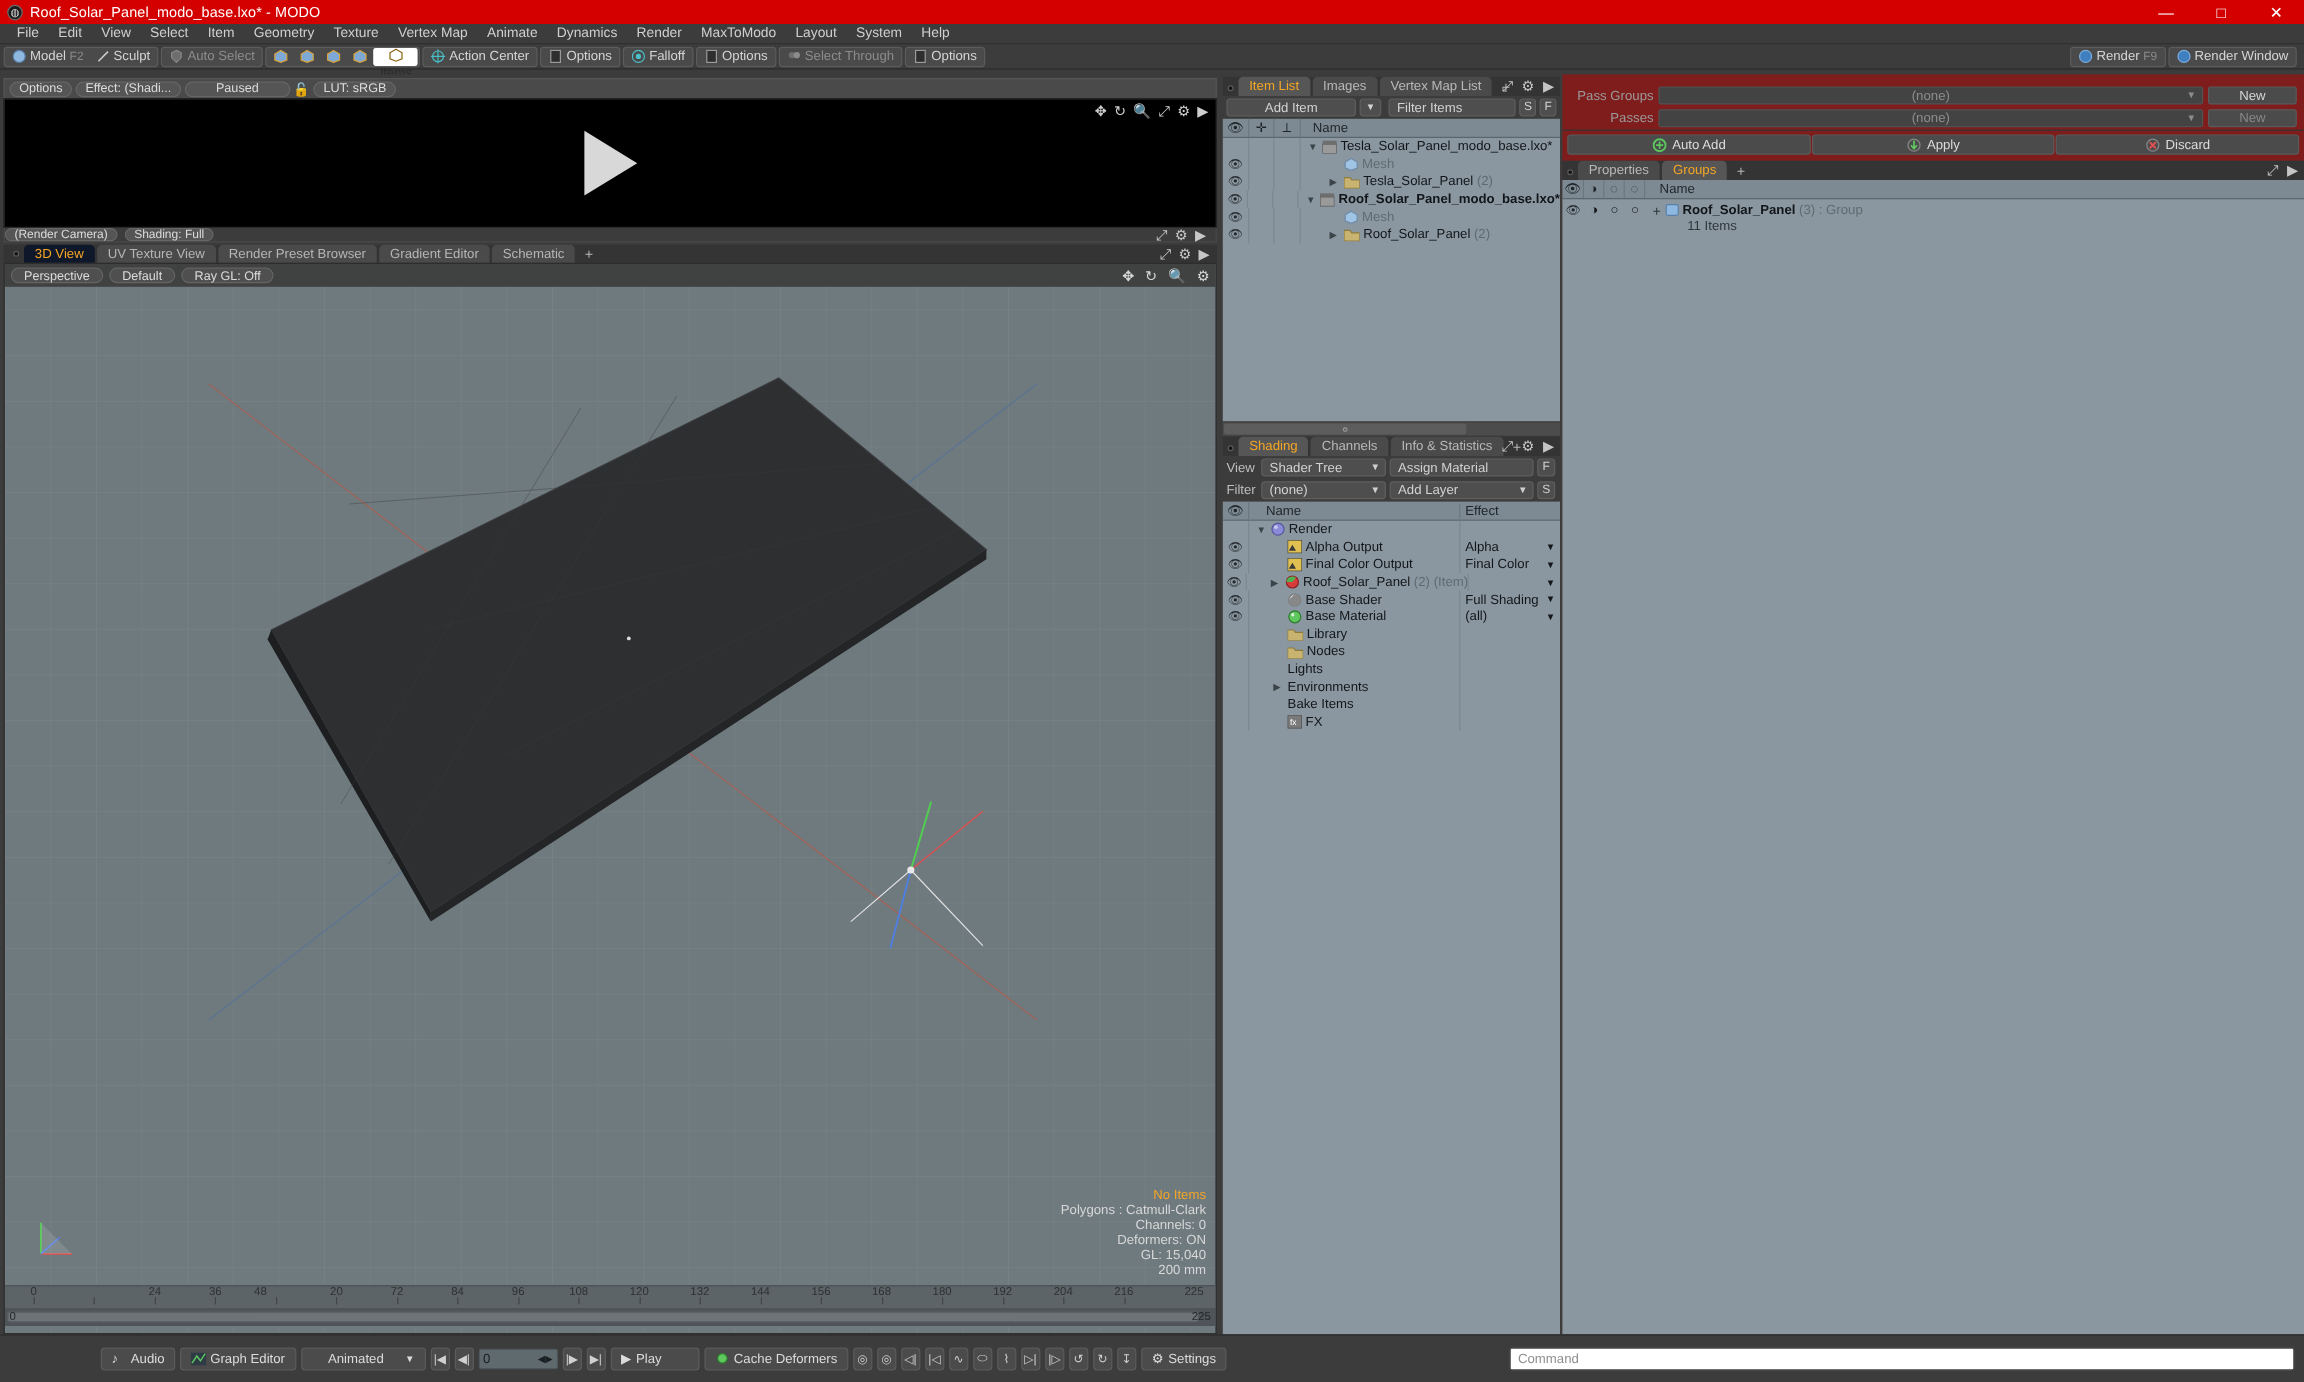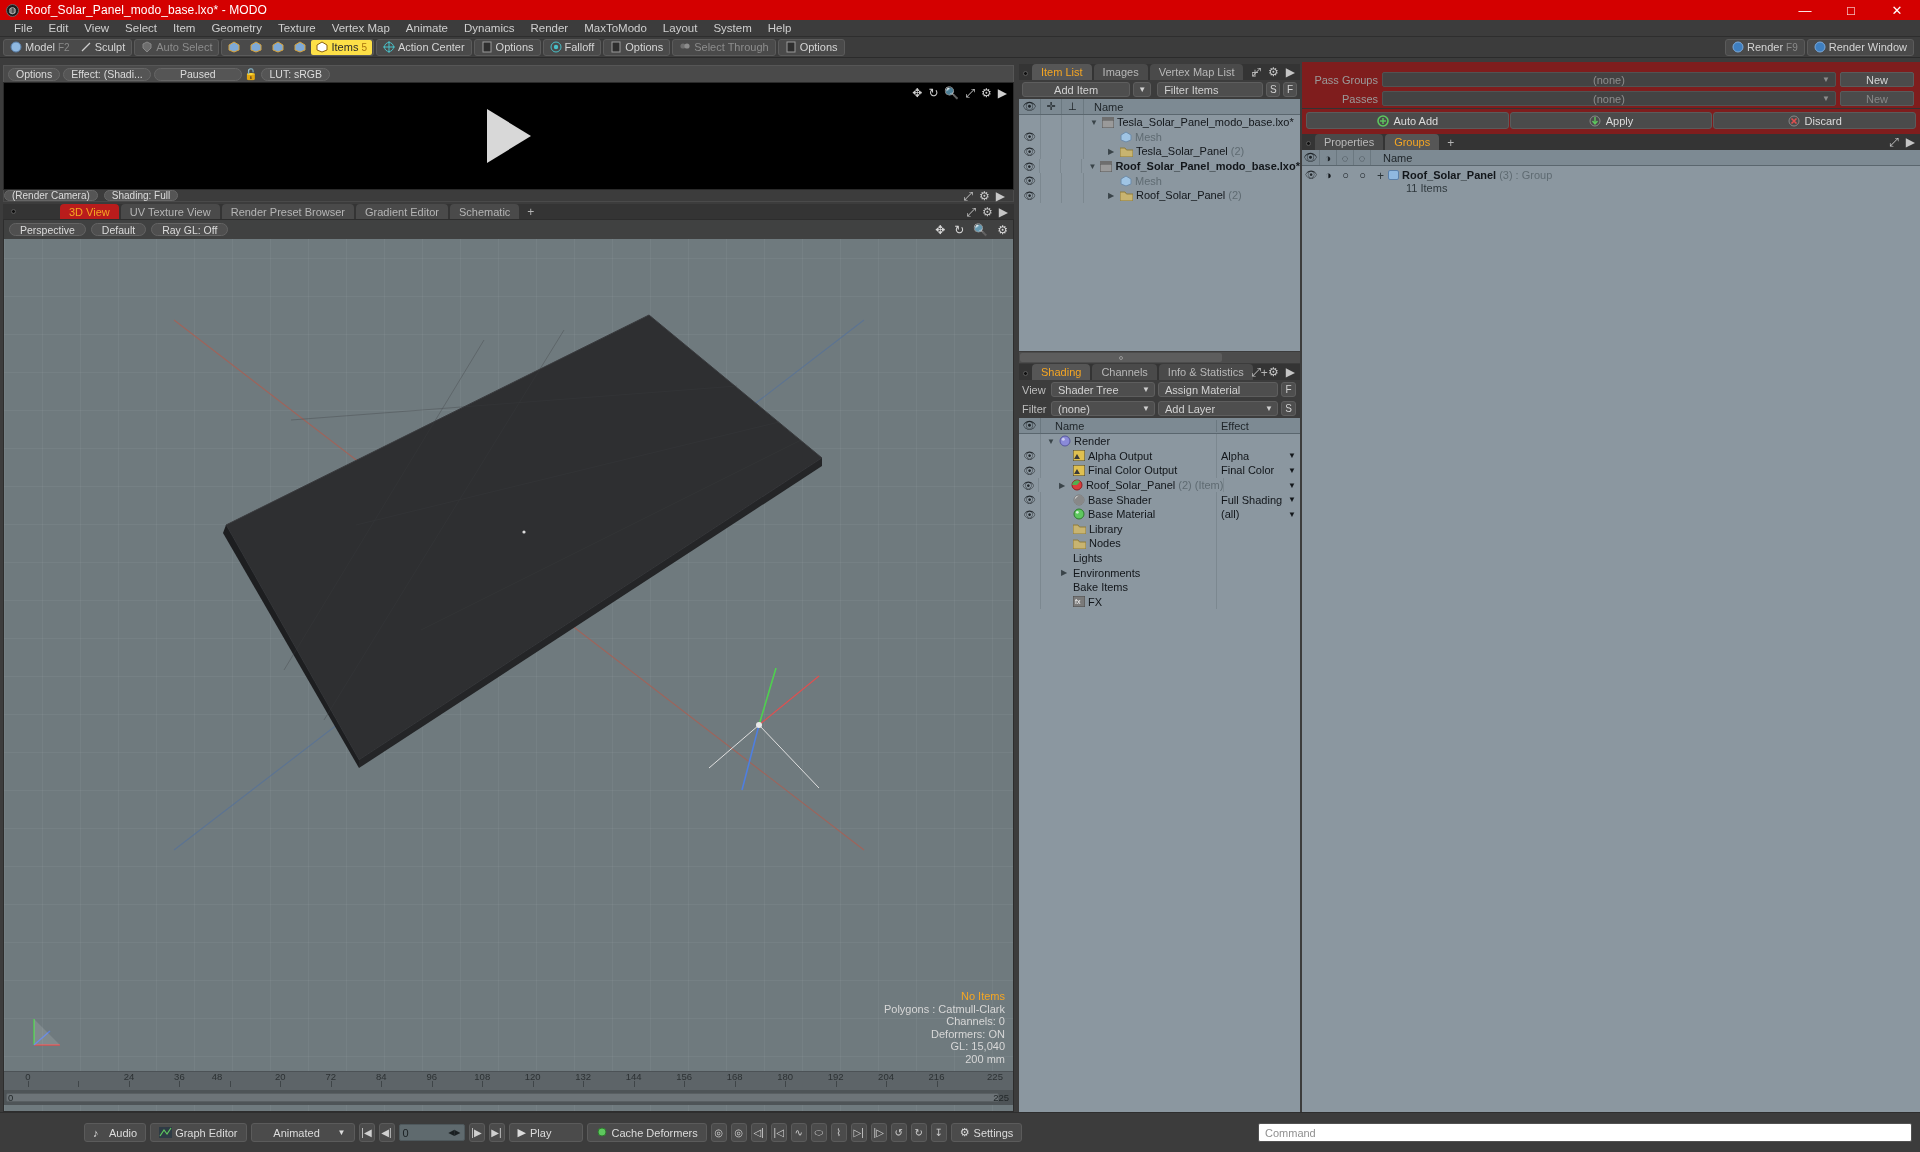--- a/index.html
+++ b/index.html
@@ -23,21 +23,21 @@
   #menubar{ height:17px; background:#3c3c3c; display:flex; align-items:center; padding-left:6px;
      border-bottom:1px solid #2e2e2e;}
   #menubar .mi{ padding:0 8px; font-size:11.5px; color:#cfcfcf; line-height:17px; height:17px; }
   
   #modebar{ height:21px; background:#3c3c3c; display:flex; align-items:center; gap:2px; padding:1px 3px;
      border-bottom:1px solid #2b2b2b;}
   .tgrp{ display:flex; align-items:center; background:#4a4a4a; border:1px solid #5b5b5b; border-radius:3px;
      height:17px; padding:0 1px; }
   .tbtn{ display:flex;align-items:center;gap:3px;height:15px;padding:0 5px;border-radius:2px;
      font-size:11px;color:#d5d5d5; white-space:nowrap;}
-  .tbtn.on{ background:#fde047; color:#2a2a2a; }
+  .tbtn.on{ background:#ffffff; color:#2a2a2a;flex-direction:column; }
   .tbtn.dim{ color:#8c8c8c; }
   .tbtn .f2{ color:#8a8a8a; font-size:10px; }
   .ic{ width:12px;height:12px;display:inline-block;}
   
   #main{ position:absolute; top:62px; left:0; right:0; bottom:40px; display:flex; }
   
   #leftcol{ width:1017px; display:flex; flex-direction:column; background:#3c3c3c; }
   #renderpane{ margin:3px 3px 0 3px; display:flex; flex-direction:column; }
   #rendertop{ height:17px; background:#4a4a4a; display:flex; align-items:center; gap:3px; padding:0 4px;
      border:1px solid #565656; border-bottom:none;}
@@ -48,21 +48,21 @@
   #playtri{ position:absolute; left:50%; top:50%; transform:translate(-50%,-50%);
      width:0;height:0;border-left:44px solid #d8d8d8;border-top:27px solid transparent;border-bottom:27px solid transparent;}
   #renderfoot{ height:12px; background:#3c3c3c; display:flex; justify-content:flex-end; align-items:center;
      gap:6px; padding-right:8px; border:1px solid #4a4a4a; border-top:none;}
   
   #vp3d{ margin:2px 3px 0 3px; flex:1; display:flex; flex-direction:column; }
   .tabrow{ height:15px; background:#343434; display:flex; align-items:center; padding-left:8px; position:relative;}
   .tabrow .dot{ width:5px;height:5px;border-radius:50%;background:#111;border:1px solid #5a5a5a;margin-right:4px;}
   .tab{ height:15px; padding:0 9px; font-size:11px; color:#b5b5b5; background:#4a4a4a;
      border-radius:4px 4px 0 0; display:flex;align-items:center; margin-right:2px;}
-  .tab.active{ background:#b91c1c; color:#f5a623;margin-left:40px; }
+  .tab.active{ background:#0f172a; color:#f5a623; }
   .tabplus{ color:#b5b5b5; padding:0 6px; font-size:12px;}
   .tabrow .right{ position:absolute; right:6px; display:flex; gap:6px; color:#c5c5c5; align-items:center;}
   #vpouter{ flex:1; position:relative; border:1px solid #2d2d2d; overflow:hidden;
      background:linear-gradient(#6f7a7e,#6f7a7e); }
   #vpgrid{ position:absolute; inset:0;
      background-image:
        linear-gradient(rgba(255,255,255,.045) 1px, transparent 1px),
        linear-gradient(90deg, rgba(255,255,255,.045) 1px, transparent 1px);
      background-size:38px 38px; }
   #vphead{ position:absolute; top:0;left:0;right:0;height:19px;

